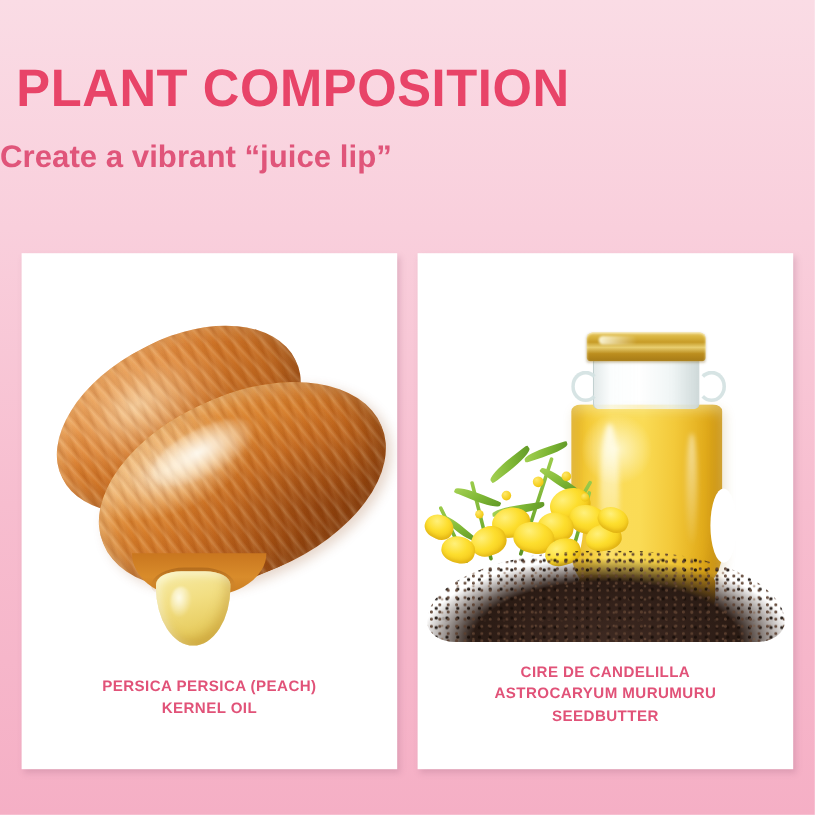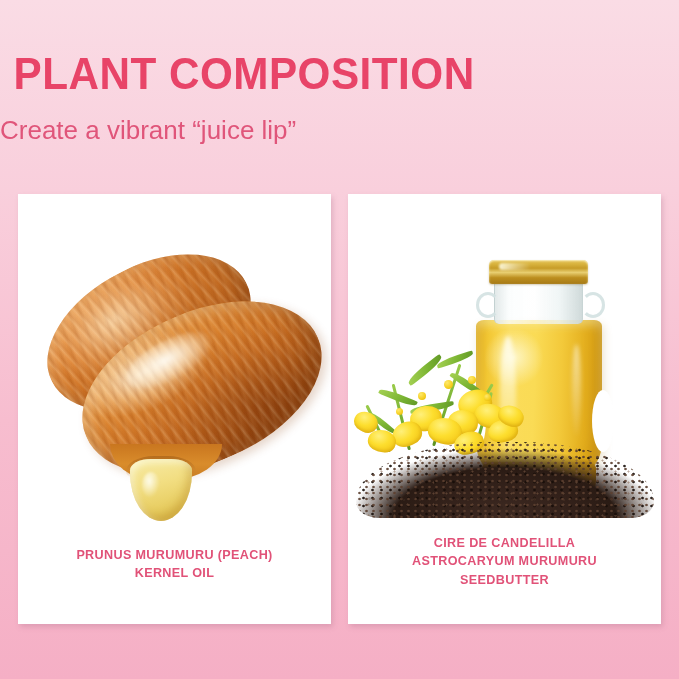--- a/index.html
+++ b/index.html
@@ -30,29 +30,29 @@
     font-weight: bold;
     letter-spacing: 0.5px;
     color: #E84468;
     line-height: 1;
     transform: scaleX(0.96);
   }
   .subtitle {
     position: absolute;
     top: 116px; left: 0; right: 0;
     font-size: 26px;
-    font-weight: normal;
+    font-weight: bold;
     color: #E0557A;
     line-height: 1.15;
   }
 
   
   .card {
     position: absolute;
-    top: 194px;
+    top: 211px;
     width: 313px;
     height: 430px;
     background: #FFFFFF;
     box-shadow: 2px 3px 5px rgba(170,110,135,0.30);
     overflow: hidden;
   }
   .card-left  { left: 18px; }
   .card-right { left: 348px; }
 
   .art {
@@ -336,21 +336,21 @@
   <div class="art">
     <div class="almond almond-back"></div>
     <div class="almond almond-front"></div>
     <div class="almond-gloss"></div>
     <div class="drip-body"></div>
     <div class="drip-edge"></div>
     <div class="drip-pool"></div>
     <div class="drip-high"></div>
   </div>
 
-  <div class="caption">PRUNUS MURUMURU (PEACH)
+  <div class="caption">PERSICA PERSICA (PEACH)
 KERNEL OIL</div>
 </div>
 
 <div class="card card-right">
 
   <div class="art">
     <div class="jar-wrap">
       <div class="jar-body"></div>
       <div class="jar-waist-l"></div>
       <div class="jar-waist-r"></div>

